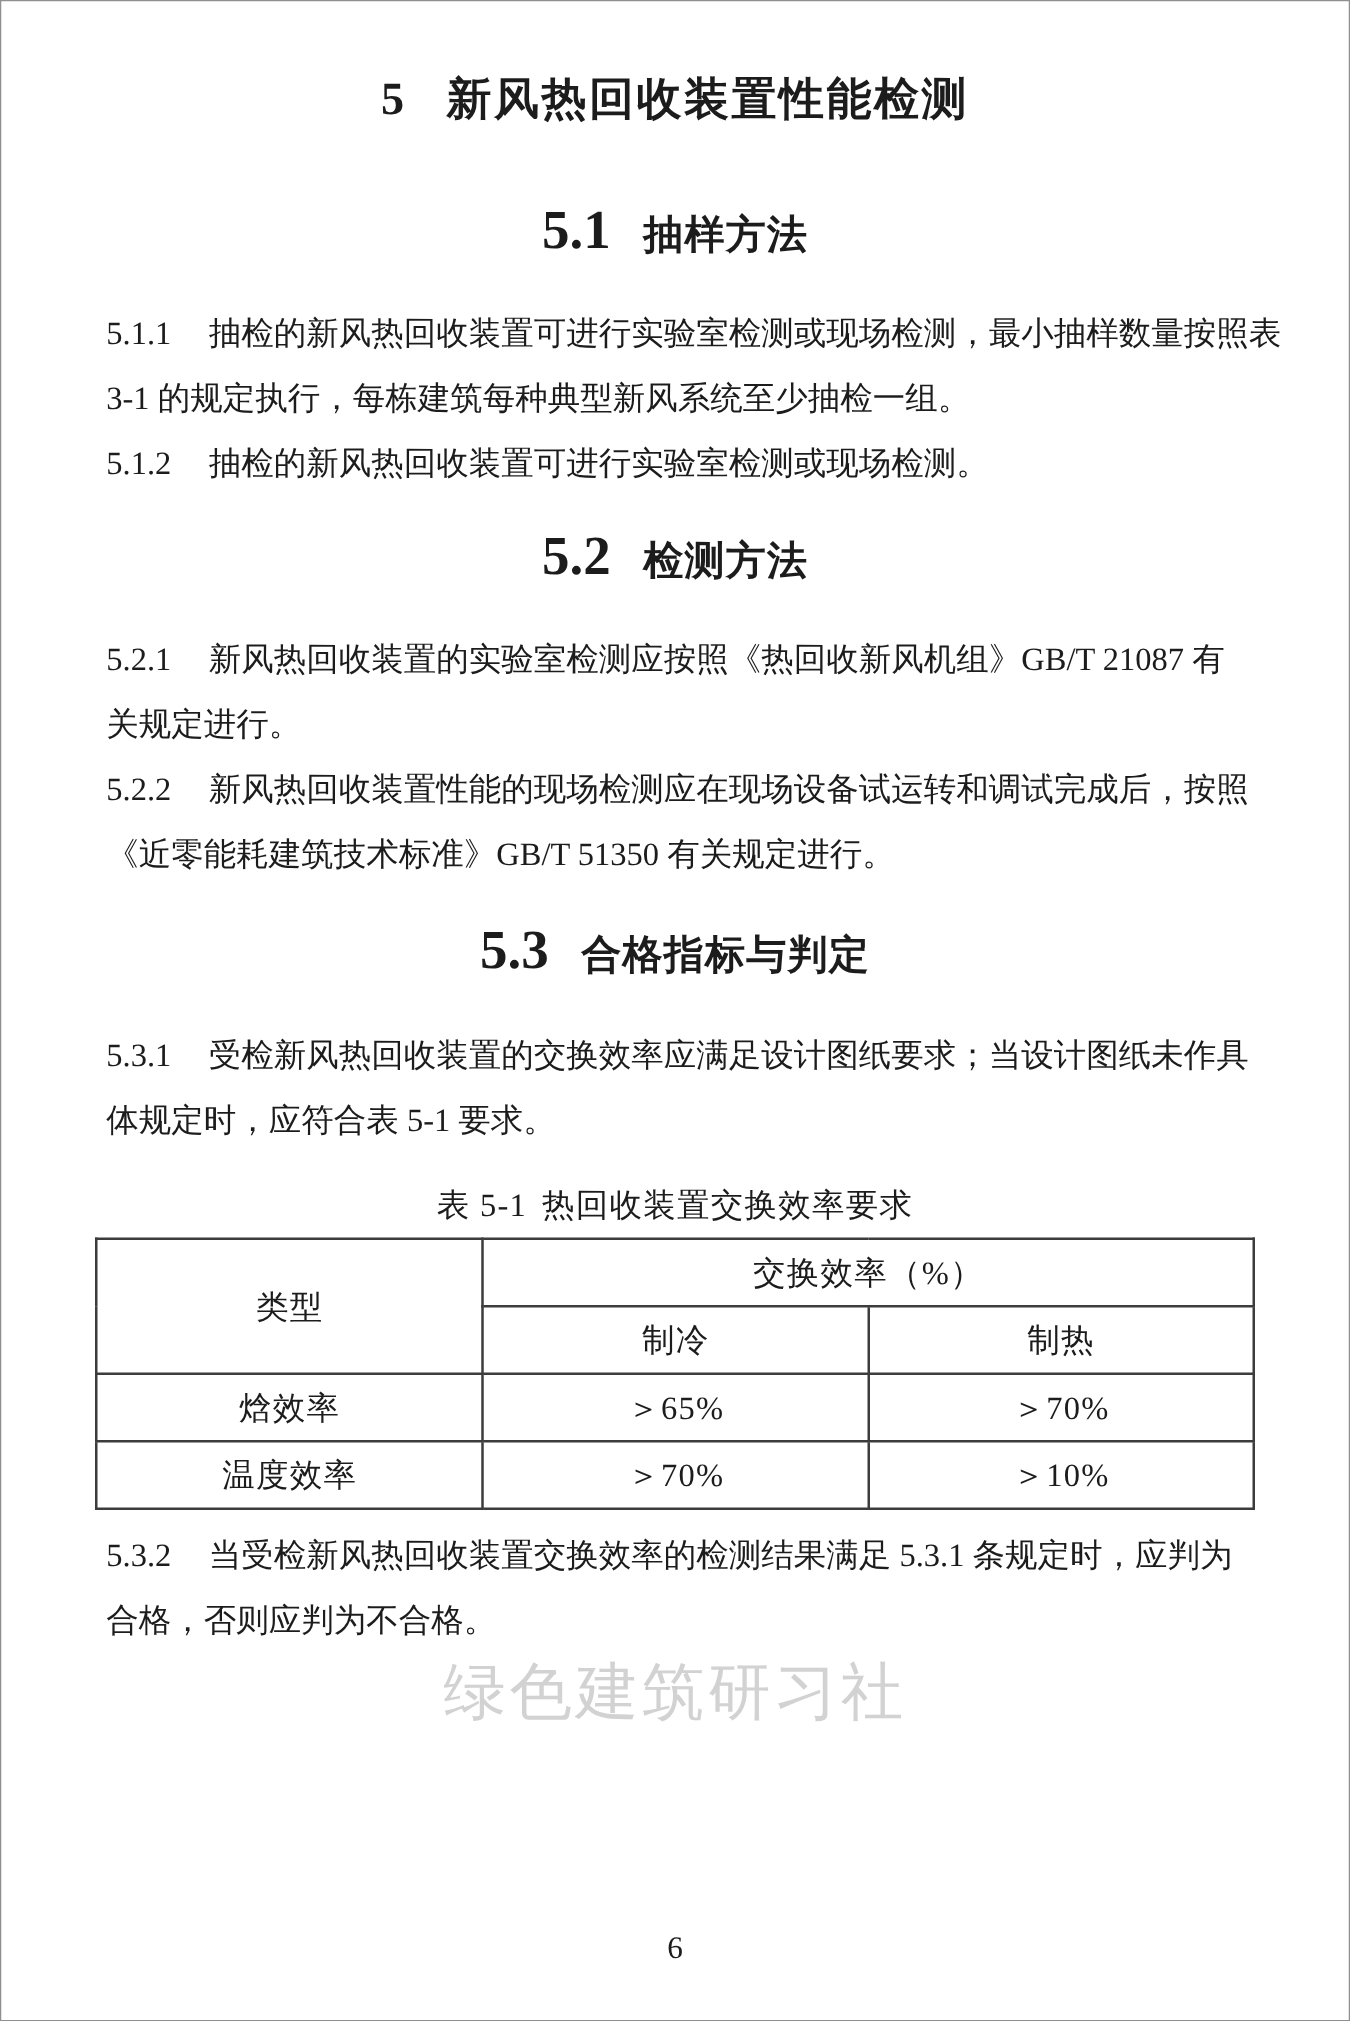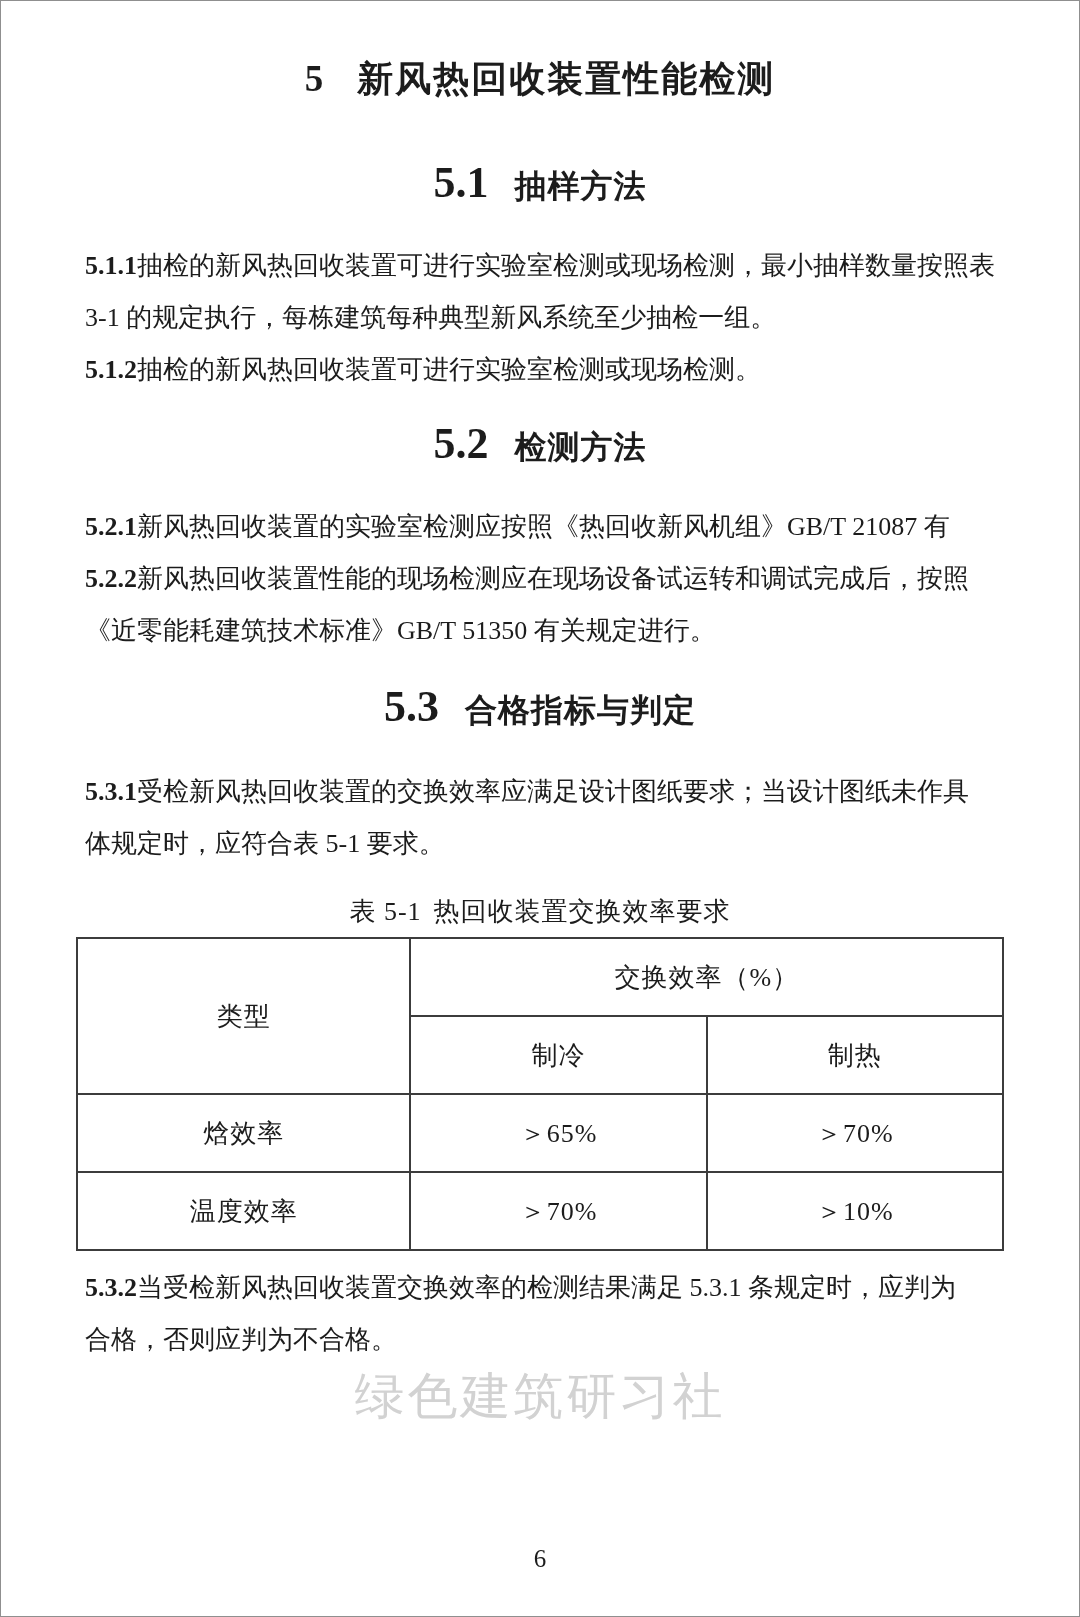--- a/index.html
+++ b/index.html
@@ -28,21 +28,21 @@
     font-weight:bold; line-height:40px;
   }
   .sec-heading .hnum { font-size:44px; font-family:"Liberation Serif", serif; }
   .sec-heading .hlabel { font-size:32px; font-family:"Liberation Sans", sans-serif; letter-spacing:1px; }
   #sec-51 { margin-top:62px; }
   #sec-52 { margin-top:28px; }
   #sec-53 { margin-top:30px; }
 
   .para { font-size:26px; }
   .para .line { line-height:52px; white-space:nowrap; }
-  .pnum { font-weight:bold; }
+  .pnum { font-weight:normal; margin-right:30px; }
   #p511 { margin-top:34px; }
   #p521 { margin-top:34px; }
   #p531 { margin-top:36px; }
   #p532 { margin-top:11px; }
 
   .tbl-caption {
     margin-top:24px;
     text-align:center; font-size:26px; line-height:36px;
     letter-spacing:1px;
   }
@@ -50,21 +50,21 @@
 
   table.eff {
     width:calc(100% + 18px); margin-left:-9px;
     margin-top:7px;
     border-collapse:collapse; table-layout:fixed;
     font-size:26px;
   }
   table.eff td {
     border:2px solid #3c3c3c;
     text-align:center; vertical-align:middle;
-    height:52px; padding:12px;
+    height:52px; padding:0;
     letter-spacing:1px;
   }
   td.col-type { width:33.2%;margin-left:26px; }
 
   .watermark {
     margin-top:2px;
     text-align:center;
     font-family:Liberation Serif, serif;
     font-size:50px; line-height:56px; letter-spacing:3px;
     color:#d2d2d2;
@@ -100,20 +100,21 @@
       <div class="line"><span class="pnum">5.1.2</span><span>抽检的新风热回收装置可进行实验室检测或现场检测。</span></div>
     </div>
 
     <div class="sec-heading" id="sec-52">
       <span class="hnum">5.2</span>
       <span class="hlabel">检测方法</span>
     </div>
 
     <div class="para" id="p521">
       <div class="line"><span class="pnum">5.2.1</span><span>新风热回收装置的实验室检测应按照《热回收新风机组》GB/T 21087 有</span></div>
+      <div class="line">关规定进行。</div>
     </div>
 
     <div class="para" id="p522">
       <div class="line"><span class="pnum">5.2.2</span><span>新风热回收装置性能的现场检测应在现场设备试运转和调试完成后，按照</span></div>
       <div class="line">《近零能耗建筑技术标准》GB/T 51350 有关规定进行。</div>
     </div>
 
     <div class="sec-heading" id="sec-53">
       <span class="hnum">5.3</span>
       <span class="hlabel">合格指标与判定</span>

